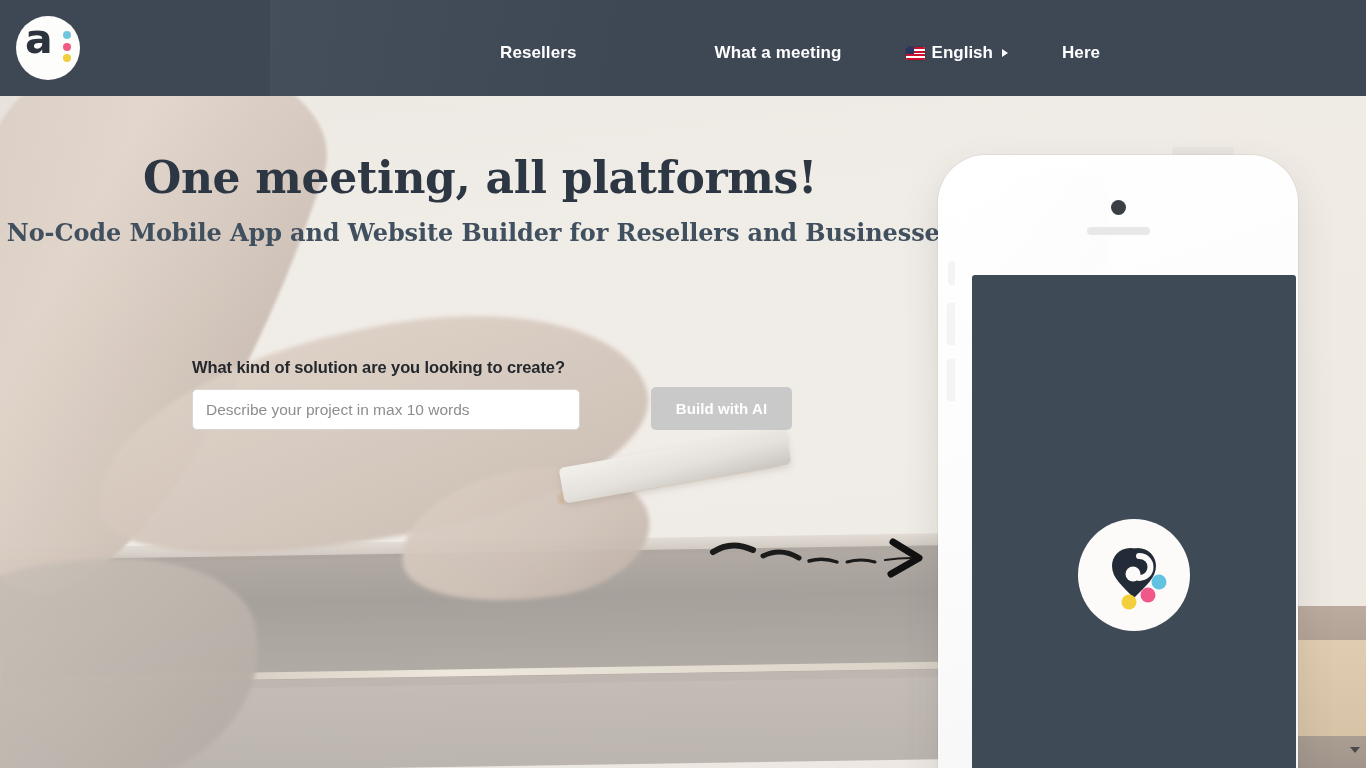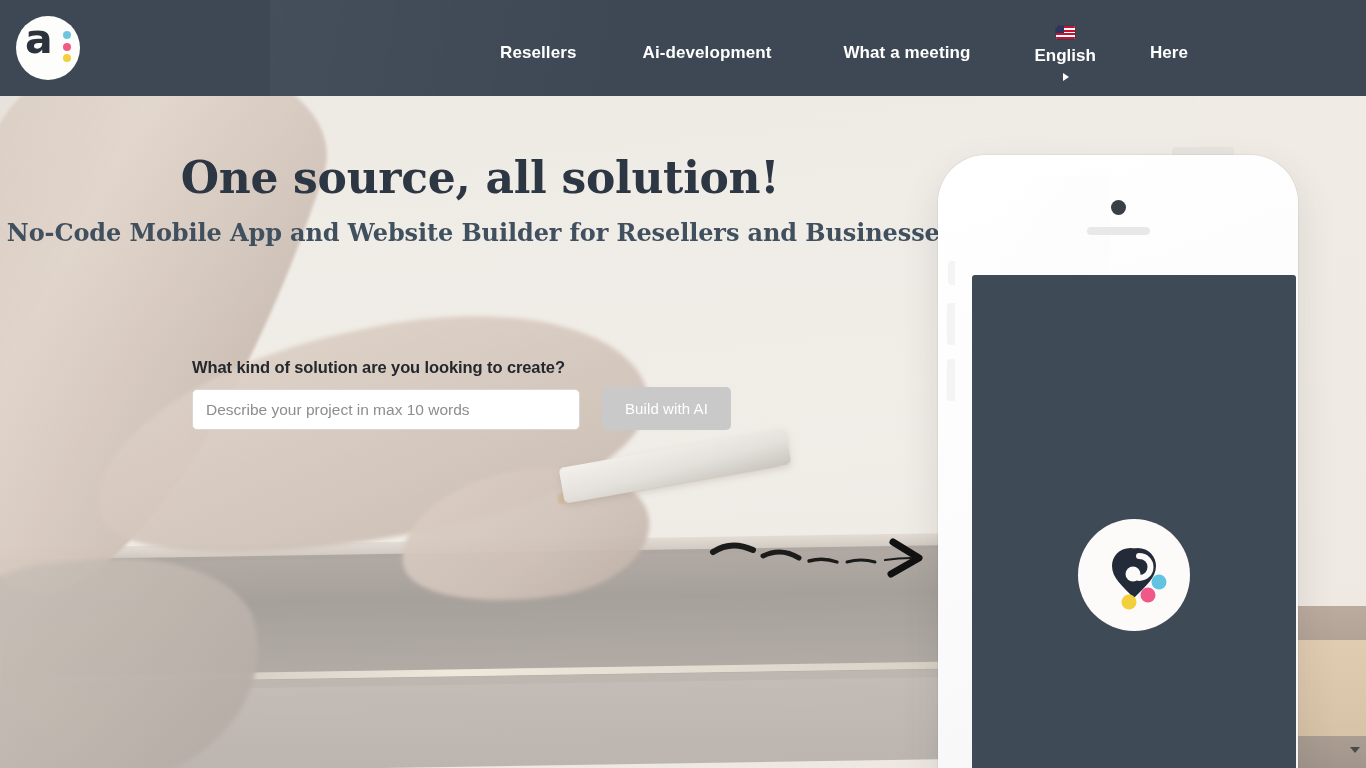--- a/index.html
+++ b/index.html
@@ -248,21 +248,20 @@
   .nav-gap-2 { width: 72px; }
   .nav-gap-3 { width: 64px; }
   .nav-gap-4 { width: 54px; }
 
   .lang {
     display: flex;
     align-items: center;
     gap: 7px;
     cursor: pointer;
     white-space: nowrap;
-    flex-direction: column;
   }
   .flag {
     display: inline-block;
     width: 19px; height: 13px;
     border-radius: 1.5px;
     position: relative;
     overflow: hidden;
     background: #ffffff;
     box-shadow: 0 0 0 0.5px rgba(0,0,0,0.25);
   }
@@ -334,47 +333,48 @@
     font-size: 16.5px;
     font-weight: 700;
     color: #24282d;
     margin-bottom: 12px;
     letter-spacing: -0.1px;
   }
   .prompt-row {
     display: flex;
     align-items: flex-start;
     gap: 22px;
+    justify-content: space-between;
   }
   .prompt-input {
     width: 388px;
     height: 41px;
     border: 1px solid #d9d6d1;
     border-radius: 5px;
     background: #ffffff;
     padding: 0 13px;
     font-family: "Liberation Sans", sans-serif;
     font-size: 15.5px;
     color: #3b4149;
     outline: none;
   }
   .prompt-input::placeholder {
     color: #8d8d8d;
   }
   .build-btn {
-    width: 129px;
+    width: 141px;
     height: 43px;
     margin-top: -2px;
     border: none;
     border-radius: 5px;
     background: #c9c9c9;
     color: #ffffff;
     font-family: "Liberation Sans", sans-serif;
     font-size: 15px;
-    font-weight: 400;
+    font-weight: 700;
     cursor: default;
     letter-spacing: 0.1px;
   }
 
   .preview-hint {
     position: absolute;
     left: 480px; top: 404px;
     width: 420px;
     text-align: center;
     font-size: 19.5px;
@@ -529,42 +529,41 @@
           <i style="background:#6ec6de"></i>
           <i style="background:#ef5b82"></i>
           <i style="background:#f2cf3b"></i>
         </span>
       </div>
     </div>
 
     <div class="nav">
       <span class="nav-item">Resellers</span>
       <span class="nav-gap-1"></span>
-      <span class="nav-item">Ai-development</span>
       <span class="nav-gap-2"></span>
       <span class="nav-item">What a meeting</span>
       <span class="nav-gap-3"></span>
 
       <span class="lang">
         <span class="flag">
           <span class="stripes"></span>
           <span class="canton"></span>
         </span>
         <span class="lang-label">English</span>
         <span class="caret"></span>
       </span>
 
       <span class="nav-gap-4"></span>
       <span class="nav-item">Here</span>
     </div>
   </div>
 
   <div class="hero-content">
 
-    <div class="headline">One source, all solution!</div>
+    <div class="headline">One meeting, all platforms!</div>
 
     <div class="subhead">No-Code Mobile App and Website Builder for Resellers and Businesses</div>
 
     <div class="prompt-block">
       <div class="prompt-label">What kind of solution are you looking to create?</div>
       <div class="prompt-row">
         <input class="prompt-input" type="text" placeholder="Describe your project in max 10 words" style="">
         <button class="build-btn">Build with AI</button>
       </div>
     </div>

